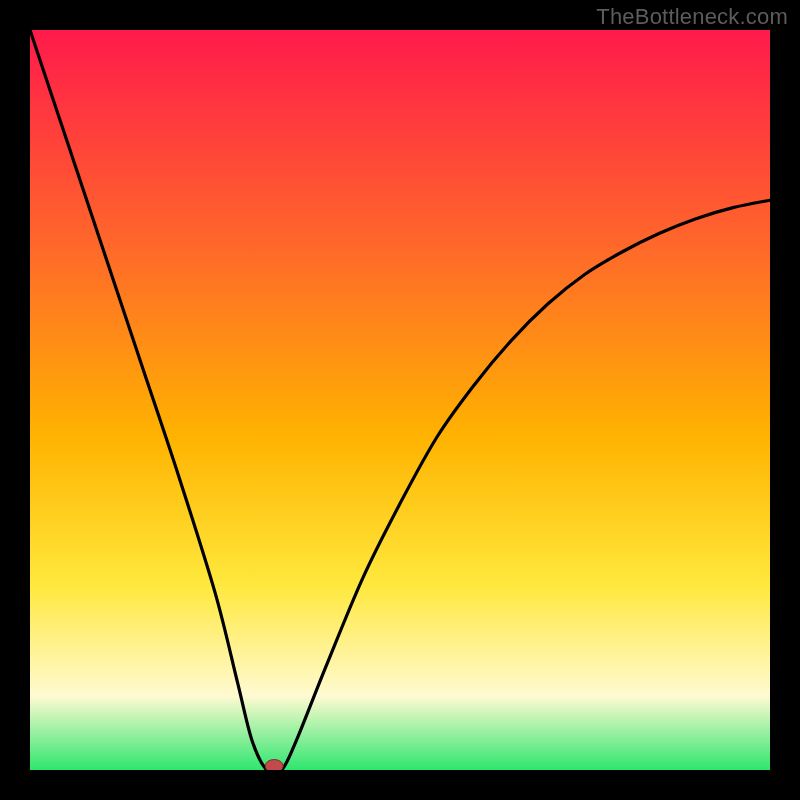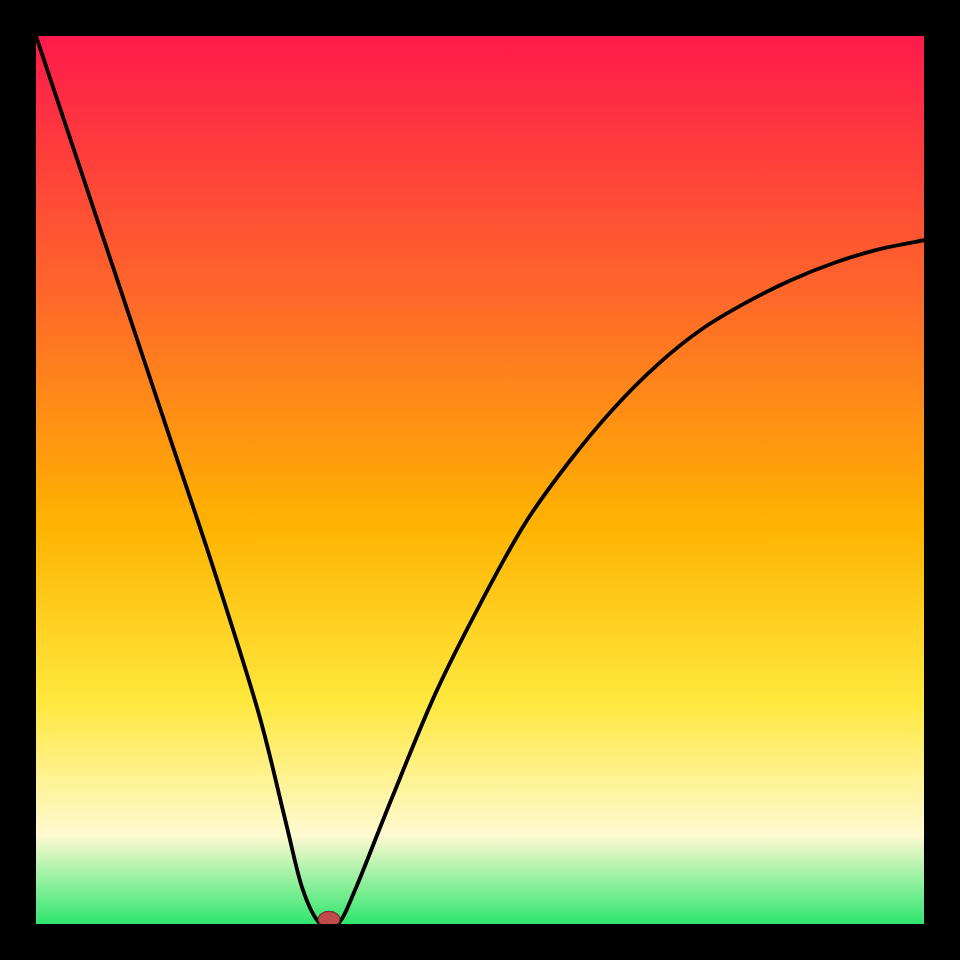--- a/index.html
+++ b/index.html
@@ -39,20 +39,21 @@
   svg.plot {
     display: block;
     width: 740px;
     height: 740px;
   }
 </style>
 </head>
 <body>
 
 <div class="frame">
+  <div class="watermark">TheBottleneck.com</div>
 
   <div class="plot-wrap">
     <svg class="plot" viewBox="0 0 740 740" preserveAspectRatio="none">
       <defs>
         <linearGradient id="bg-grad" x1="0" y1="0" x2="0" y2="1">
             <stop offset="0%" stop-color="#ff1a4b"></stop>
             <stop offset="30%" stop-color="#ff6a29"></stop>
             <stop offset="55%" stop-color="#ffb300"></stop>
             <stop offset="75%" stop-color="#ffe83d"></stop>
             <stop offset="90%" stop-color="#fffad1"></stop>

